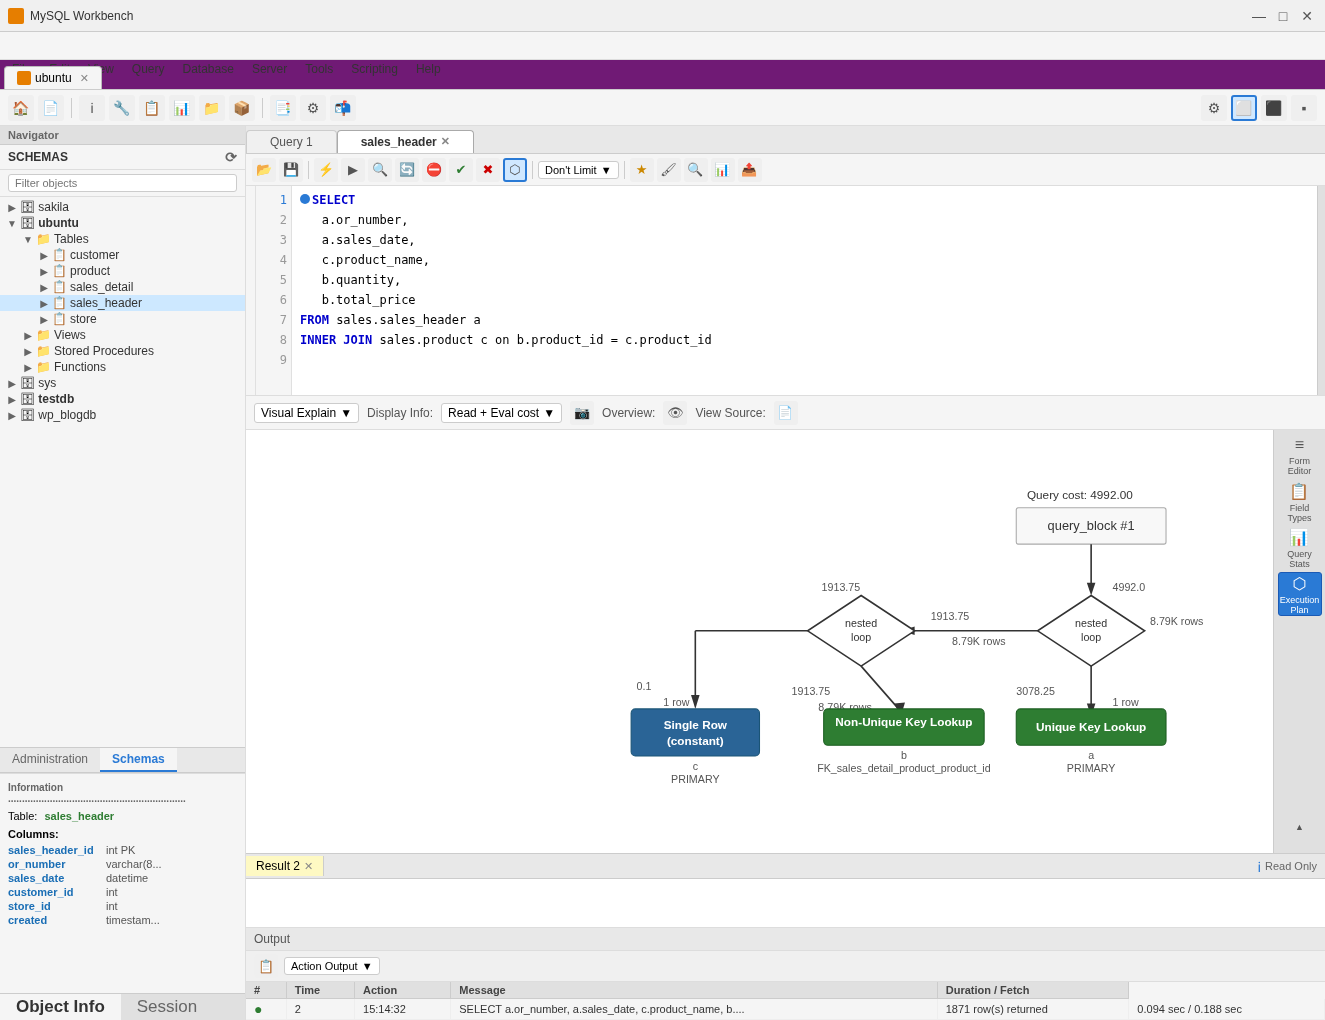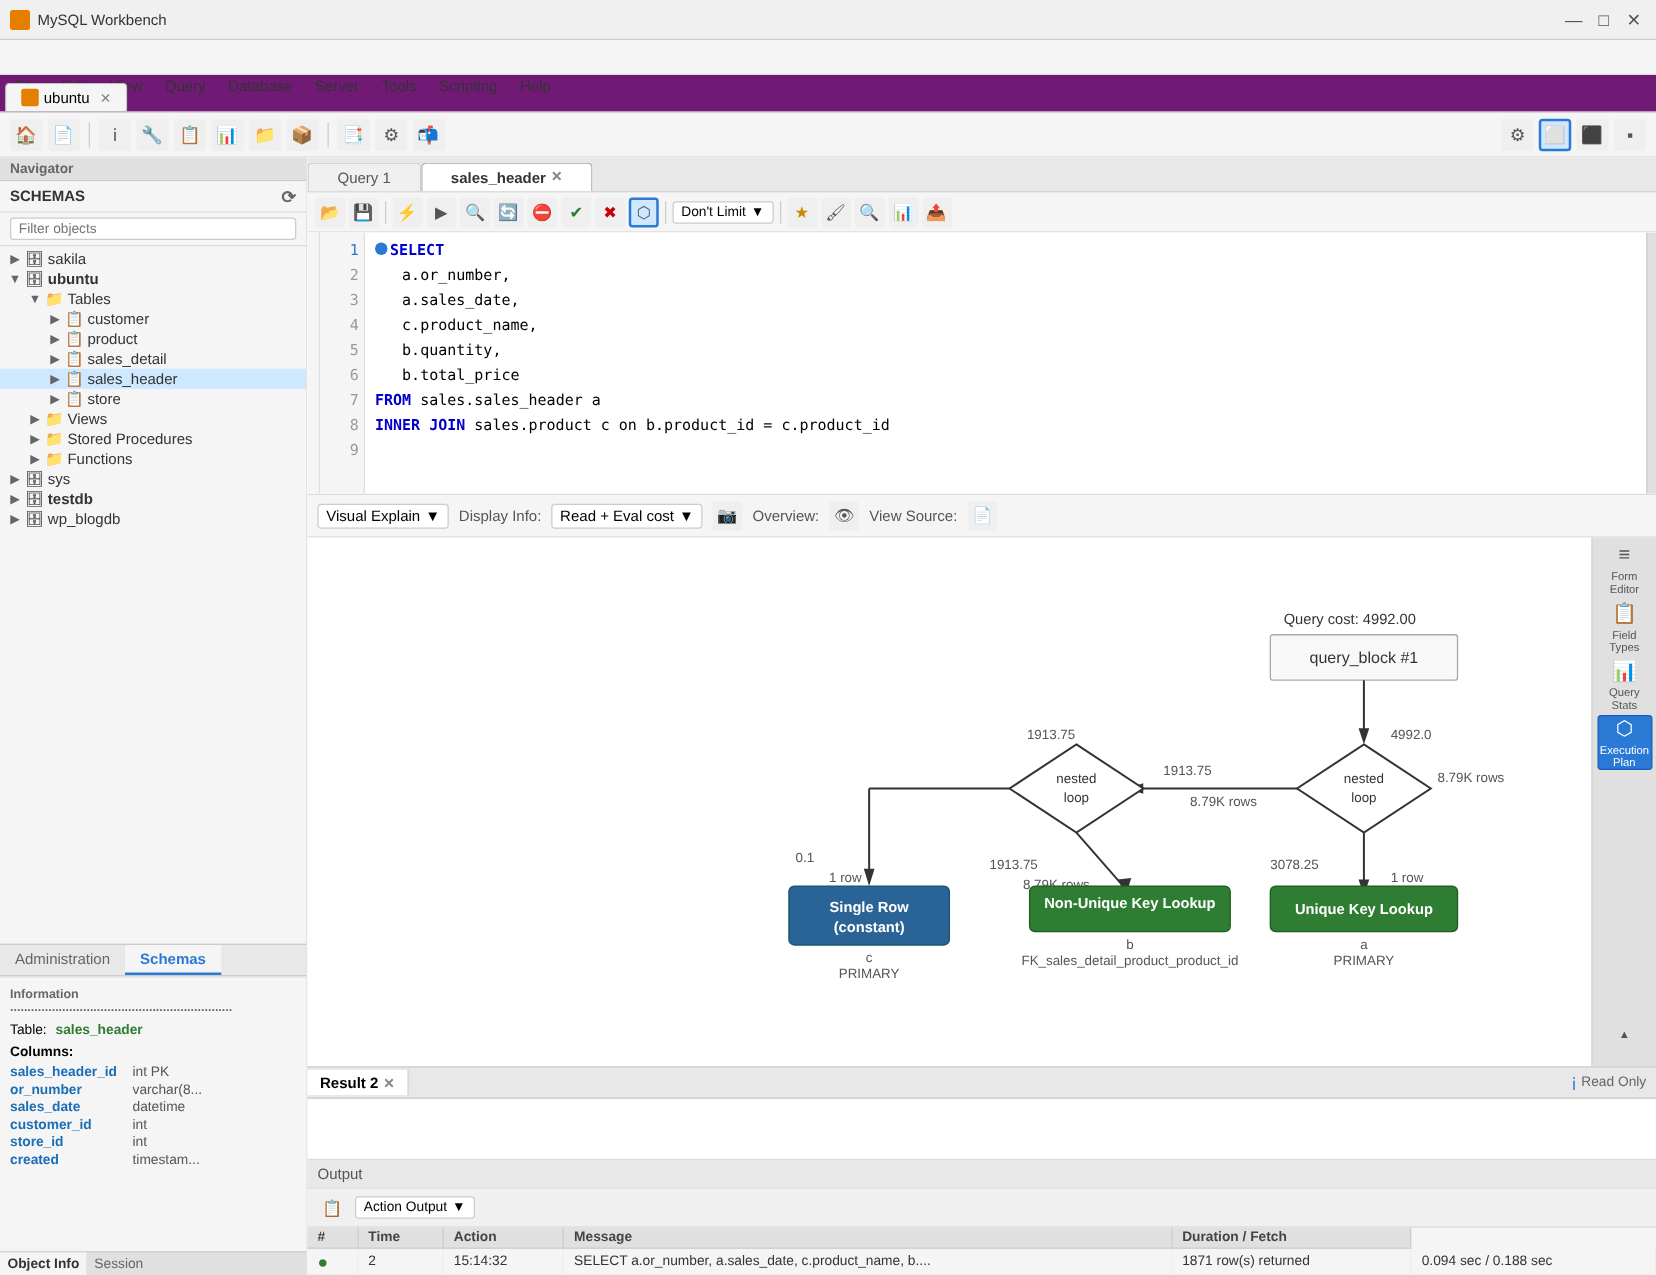--- a/index.html
+++ b/index.html
@@ -191,22 +191,22 @@
     .info-col-type { color: #555; }
 
     
     .object-tabs {
       display: flex;
       border-top: 1px solid #ccc;
       background: #e0e0e0;
       margin-top: auto;
     }
     .object-tab {
-      padding: 3px 6px;
-      font-size: 11px;
+      padding: 3px 16px;
+      font-size: 17px;
       cursor: pointer;
       color: #666;
     }
     .object-tab.active { background: #f5f5f5; font-weight: bold; color: #333; }
 
     
     .right-panel {
       flex: 1;
       display: flex;
       flex-direction: column;
@@ -382,21 +382,21 @@
     }
     .result-tab {
       display: flex;
       align-items: center;
       padding: 3px 10px;
       font-size: 12px;
       cursor: pointer;
       border-right: 1px solid #ccc;
       gap: 4px;
     }
-    .result-tab.active { background: #ffffff; font-weight: bold; }
+    .result-tab.active { background: #fef9c3; font-weight: normal; }
     .result-read-only { margin-left: auto; display: flex; align-items: center; gap: 4px; padding-right: 8px; font-size: 11px; color: #666; }
 
     
     .output-panel {
       background: #f5f5f5;
       border-top: 1px solid #ddd;
       margin-top: 48px;
     }
     .output-header {
       padding: 4px 8px;

